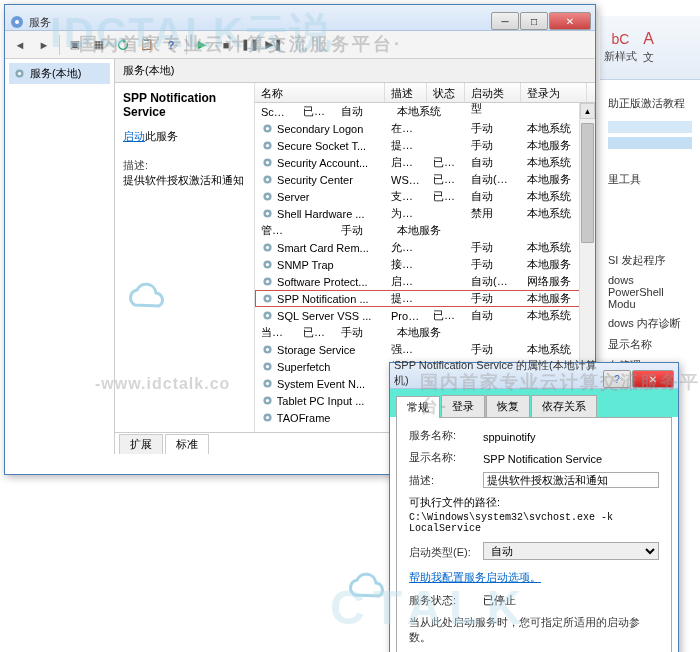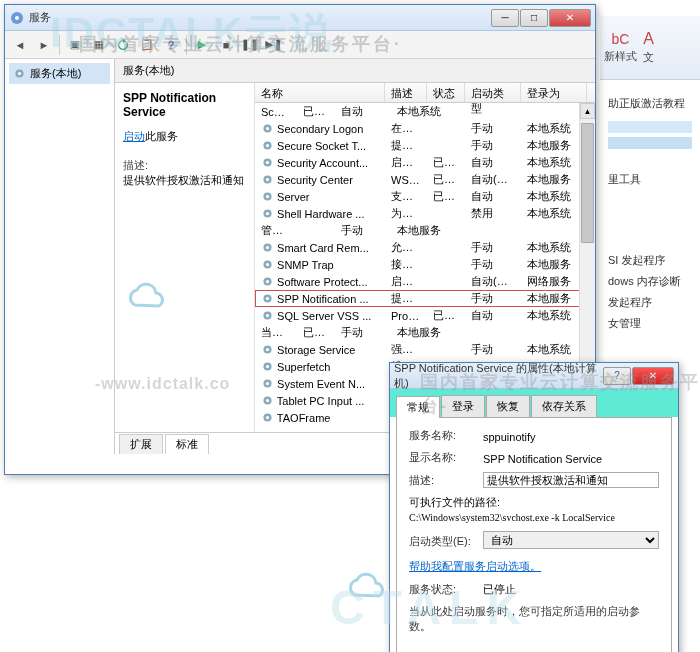--- a/index.html
+++ b/index.html
@@ -7,21 +7,21 @@
 .wm{position:absolute;color:#a8d5e8;font-size:40px;font-weight:bold;opacity:.4;letter-spacing:2px;pointer-events:none;z-index:100}
 .wm1{top:5px;left:50px;font-size:42px}
 .wm2{top:32px;left:70px;font-size:18px;color:#888;letter-spacing:3px}
 .wm3{top:375px;left:95px;font-size:16px;color:#999;letter-spacing:1px}
 .wm4{top:370px;left:420px;font-size:18px;color:#999}
 .wm5{top:580px;left:330px;font-size:48px;color:#b8ddeb;letter-spacing:8px}
 .wm-cloud{position:absolute;width:50px;height:35px;pointer-events:none;z-index:99}
 .wm-cloud svg{width:100%;height:100%}
 .window{position:absolute;background:#fff;border:1px solid #4b7fb5;box-shadow:2px 2px 8px rgba(0,0,0,.3)}
 .svc-win{left:4px;top:4px;width:592px;height:471px}
-.titlebar{height:26px;background:linear-gradient(#e8f0fa,#d4e4f7);display:flex;align-items:center;padding:0 4px;border-bottom:1px solid #b0c4de}
+.titlebar{height:26px;background:linear-gradient(#e8f0fa,#d4e4f7);display:flex;align-items:flex-end;padding:0 4px;border-bottom:1px solid #b0c4de}
 .titlebar .icon{width:16px;height:16px;margin-right:4px}
 .titlebar .title{flex:1;color:#333}
 .winbtns{display:flex;gap:1px}
 .winbtn{width:28px;height:18px;background:linear-gradient(#f0f0f0,#d8d8d8);border:1px solid #999;border-radius:2px;display:flex;align-items:center;justify-content:center;font-size:10px;cursor:pointer}
 .winbtn.close{background:linear-gradient(#e88,#c44);color:#fff;width:42px}
 .menubar{height:20px;background:#f0f0f0;display:flex;align-items:center;padding:0 4px;border-bottom:1px solid #d0d0d0}
 .menubar span{padding:2px 8px;cursor:pointer}
 .toolbar{height:28px;background:#f4f4f4;display:flex;align-items:center;padding:0 4px;gap:2px;border-bottom:1px solid #d0d0d0}
 .tbtn{width:22px;height:22px;display:flex;align-items:center;justify-content:center;border:1px solid transparent;cursor:pointer;color:#555}
 .tsep{width:1px;height:20px;background:#ccc;margin:0 2px}
@@ -100,22 +100,23 @@
     <span>文</span>
   </div>
 </div>
 <div class="bg-side">
   <div class="hdr">助正版激活教程</div>
   <div class="blue"></div>
   <div class="blue" style="background:#c4dff4"></div>
   <div class="item" style="margin-top:20px">里工具</div>
   <div id="bg-items" style="margin-top:60px">
       <div class="item">SI 发起程序</div>
+      <div class="item">dows PowerShell Modu</div>
       <div class="item">dows 内存诊断</div>
-      <div class="item">发起程序</div>
+      <div class="item">显示名称</div>
       <div class="item">女管理</div>
     </div>
 </div>
 
 <div class="window svc-win">
   <div class="titlebar">
     <svg class="icon" viewBox="0 0 16 16">
         <circle cx="8" cy="8" r="6" fill="#6a9bd8"></circle>
         <circle cx="8" cy="8" r="2" fill="#fff"></circle>
       </svg>
@@ -388,21 +389,21 @@
       </div>
     <div class="prop-row">
         <div class="l">显示名称:</div>
         <div class="v">SPP Notification Service</div>
       </div>
     <div class="prop-row">
         <div class="l">描述:</div>
         <div class="v"><input value="提供软件授权激活和通知" style=""></div>
       </div>
     <div style="margin:6px 0 2px 0">可执行文件的路径:</div>
-    <div style="font-family:Liberation Serif, serif;font-size:10px;margin-bottom:8px">C:\Windows\system32\svchost.exe -k LocalService</div>
+    <div style="font-family:Liberation Mono, monospace;font-size:10px;margin-bottom:8px">C:\Windows\system32\svchost.exe -k LocalService</div>
     <div class="prop-row">
         <div class="l">启动类型(E):</div>
         <div class="v"><select><option>自动</option></select></div>
       </div>
     <span class="prop-link">帮助我配置服务启动选项。</span>
     <div class="prop-row">
         <div class="l">服务状态:</div>
         <div class="v">已停止</div>
       </div>
     <div class="prop-note">当从此处启动服务时，您可指定所适用的启动参数。</div>

